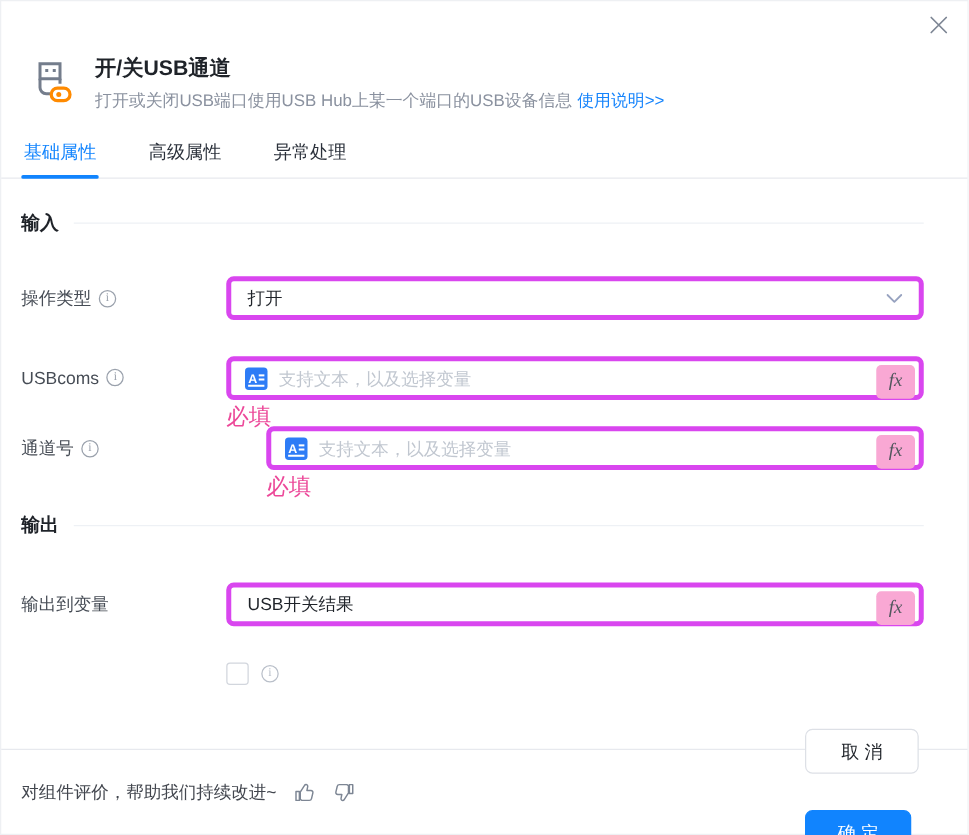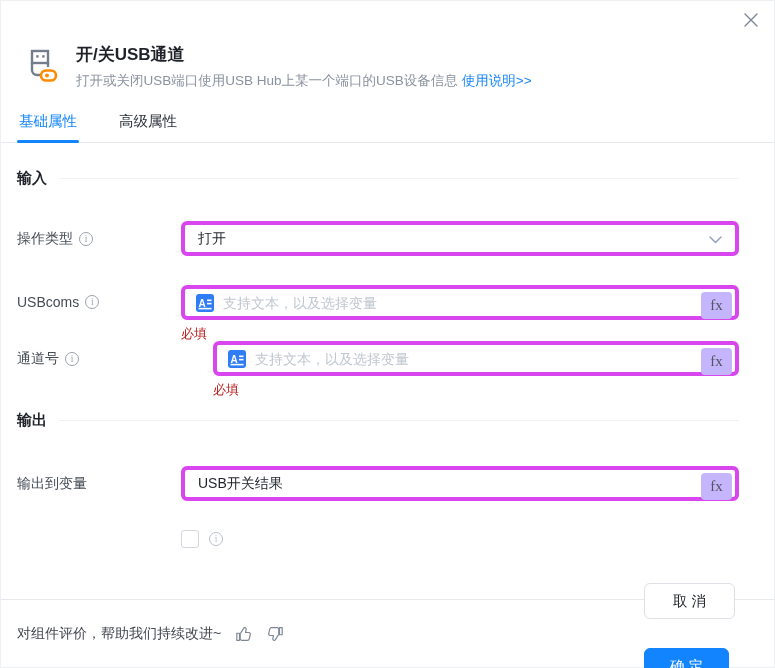--- a/index.html
+++ b/index.html
@@ -89,27 +89,27 @@
   .text-input.with-icon { padding-left:38px; }
   .text-input::placeholder { color:#c1c7d0; }
   .atext-icon {
     position:absolute; left:11px; top:50%; transform:translateY(-50%);
     width:18px; height:18px; border-radius:3px; background:#2e7cf6;
     display:flex; align-items:center; justify-content:center;
   }
   .fx-btn {
     position:absolute; right:3px; top:3px;
     width:31px; height:27px;
-    background:#c4b5fd; border-radius:4px;
+    background:#f9a8d4; border-radius:4px;
     display:flex; align-items:center; justify-content:center;
     font-family:"Liberation Serif","DejaVu Serif",serif;
-    font-size:15px; color:#51565d;
+    font-style:italic; font-size:15px; color:#51565d;
     cursor:pointer;
   }
-  .required-tip { font-size:13px; color:#b91c1c; margin-top:6px; line-height:15px; }
+  .required-tip { font-size:18px; color:#ec4899; margin-top:6px; line-height:15px; }
   
   .checkbox-row {
     margin-left:164px; margin-top:29px;
     display:flex; align-items:center; gap:10px;
   }
   .checkbox {
     width:18px; height:18px; border:1px solid #d2d6dd; border-radius:3px;
     background:#fff; cursor:pointer; flex:0 0 18px;
   }
   .checkbox-label { font-size:14px; color:#23272e; display:flex; align-items:center; gap:6px; }
@@ -160,20 +160,21 @@
       <div class="dlg-title">开/关USB通道</div>
       <div class="dlg-sub">
         <span>打开或关闭USB端口使用USB Hub上某一个端口的USB设备信息</span><span class="help-link">使用说明&gt;&gt;</span>
       </div>
     </div>
   </div>
 
   <div class="tabs">
     <div class="tab active">基础属性</div>
     <div class="tab">高级属性</div>
+    <div class="tab">异常处理</div>
   </div>
 
   <div class="body">
     <div class="section-head">
       <span class="sec-title">输入</span>
       <span class="sec-line"></span>
     </div>
 
     <div class="field-row row-op">
       <div class="field-label">

